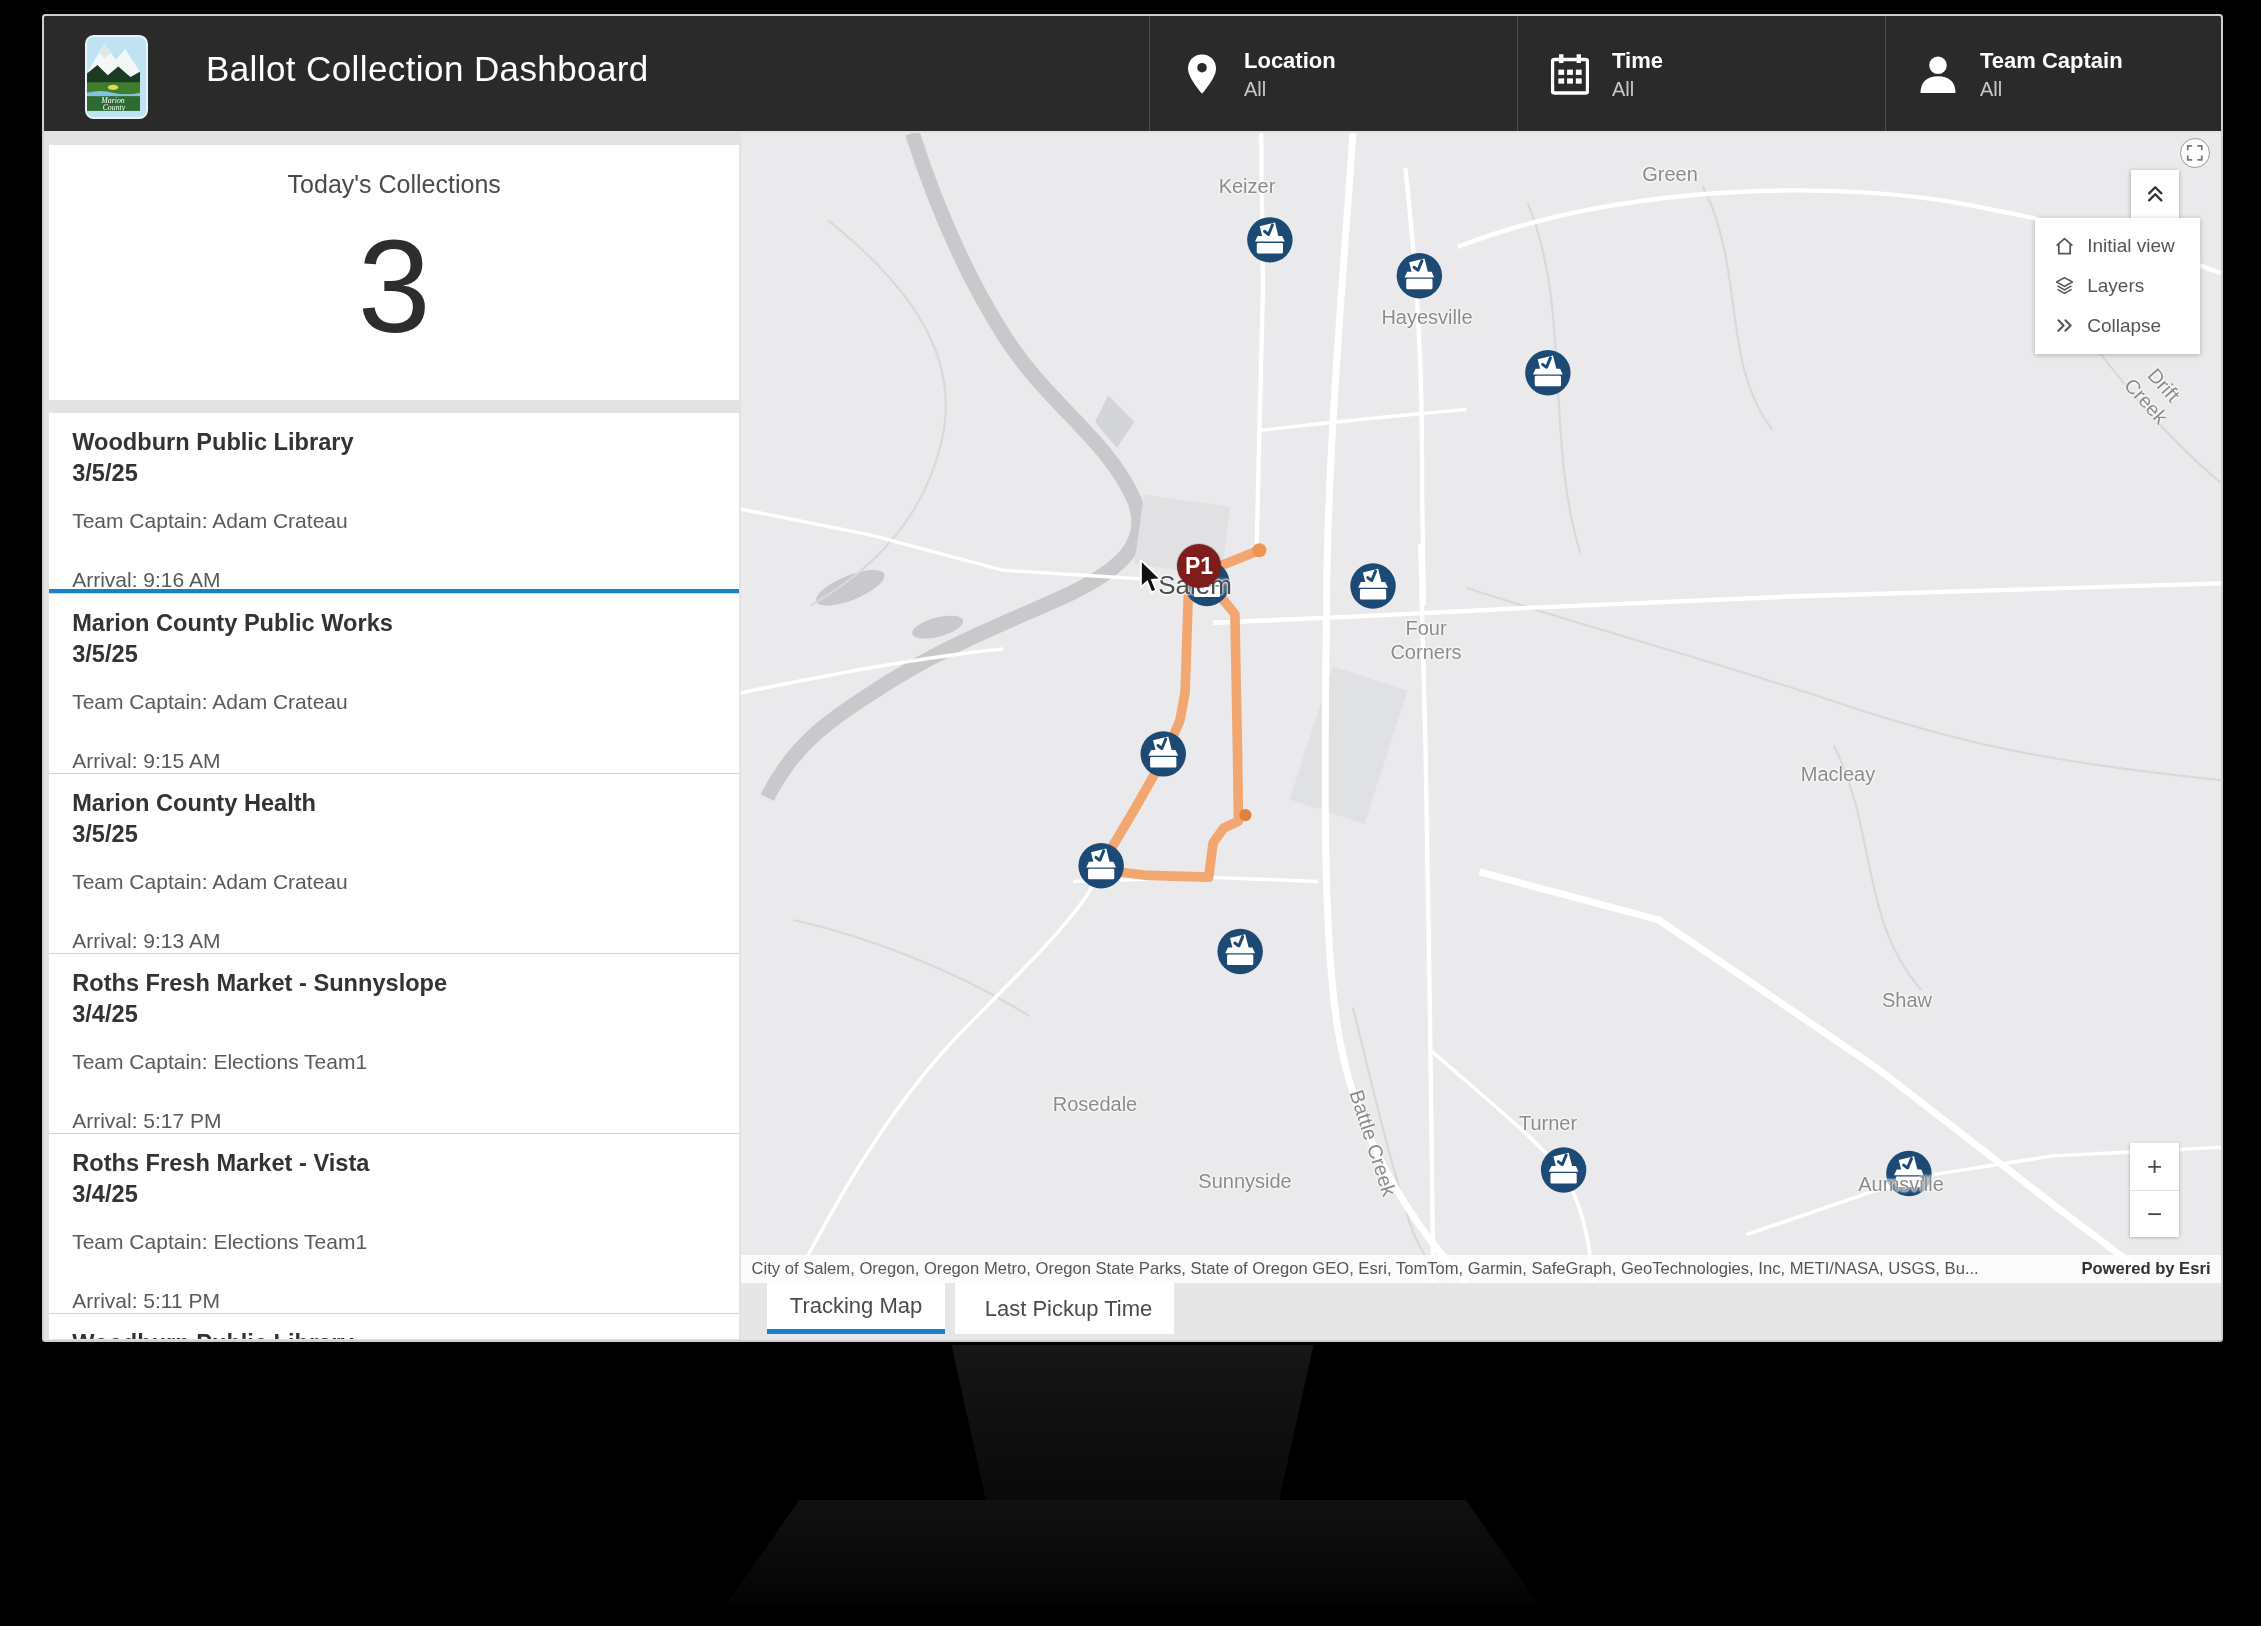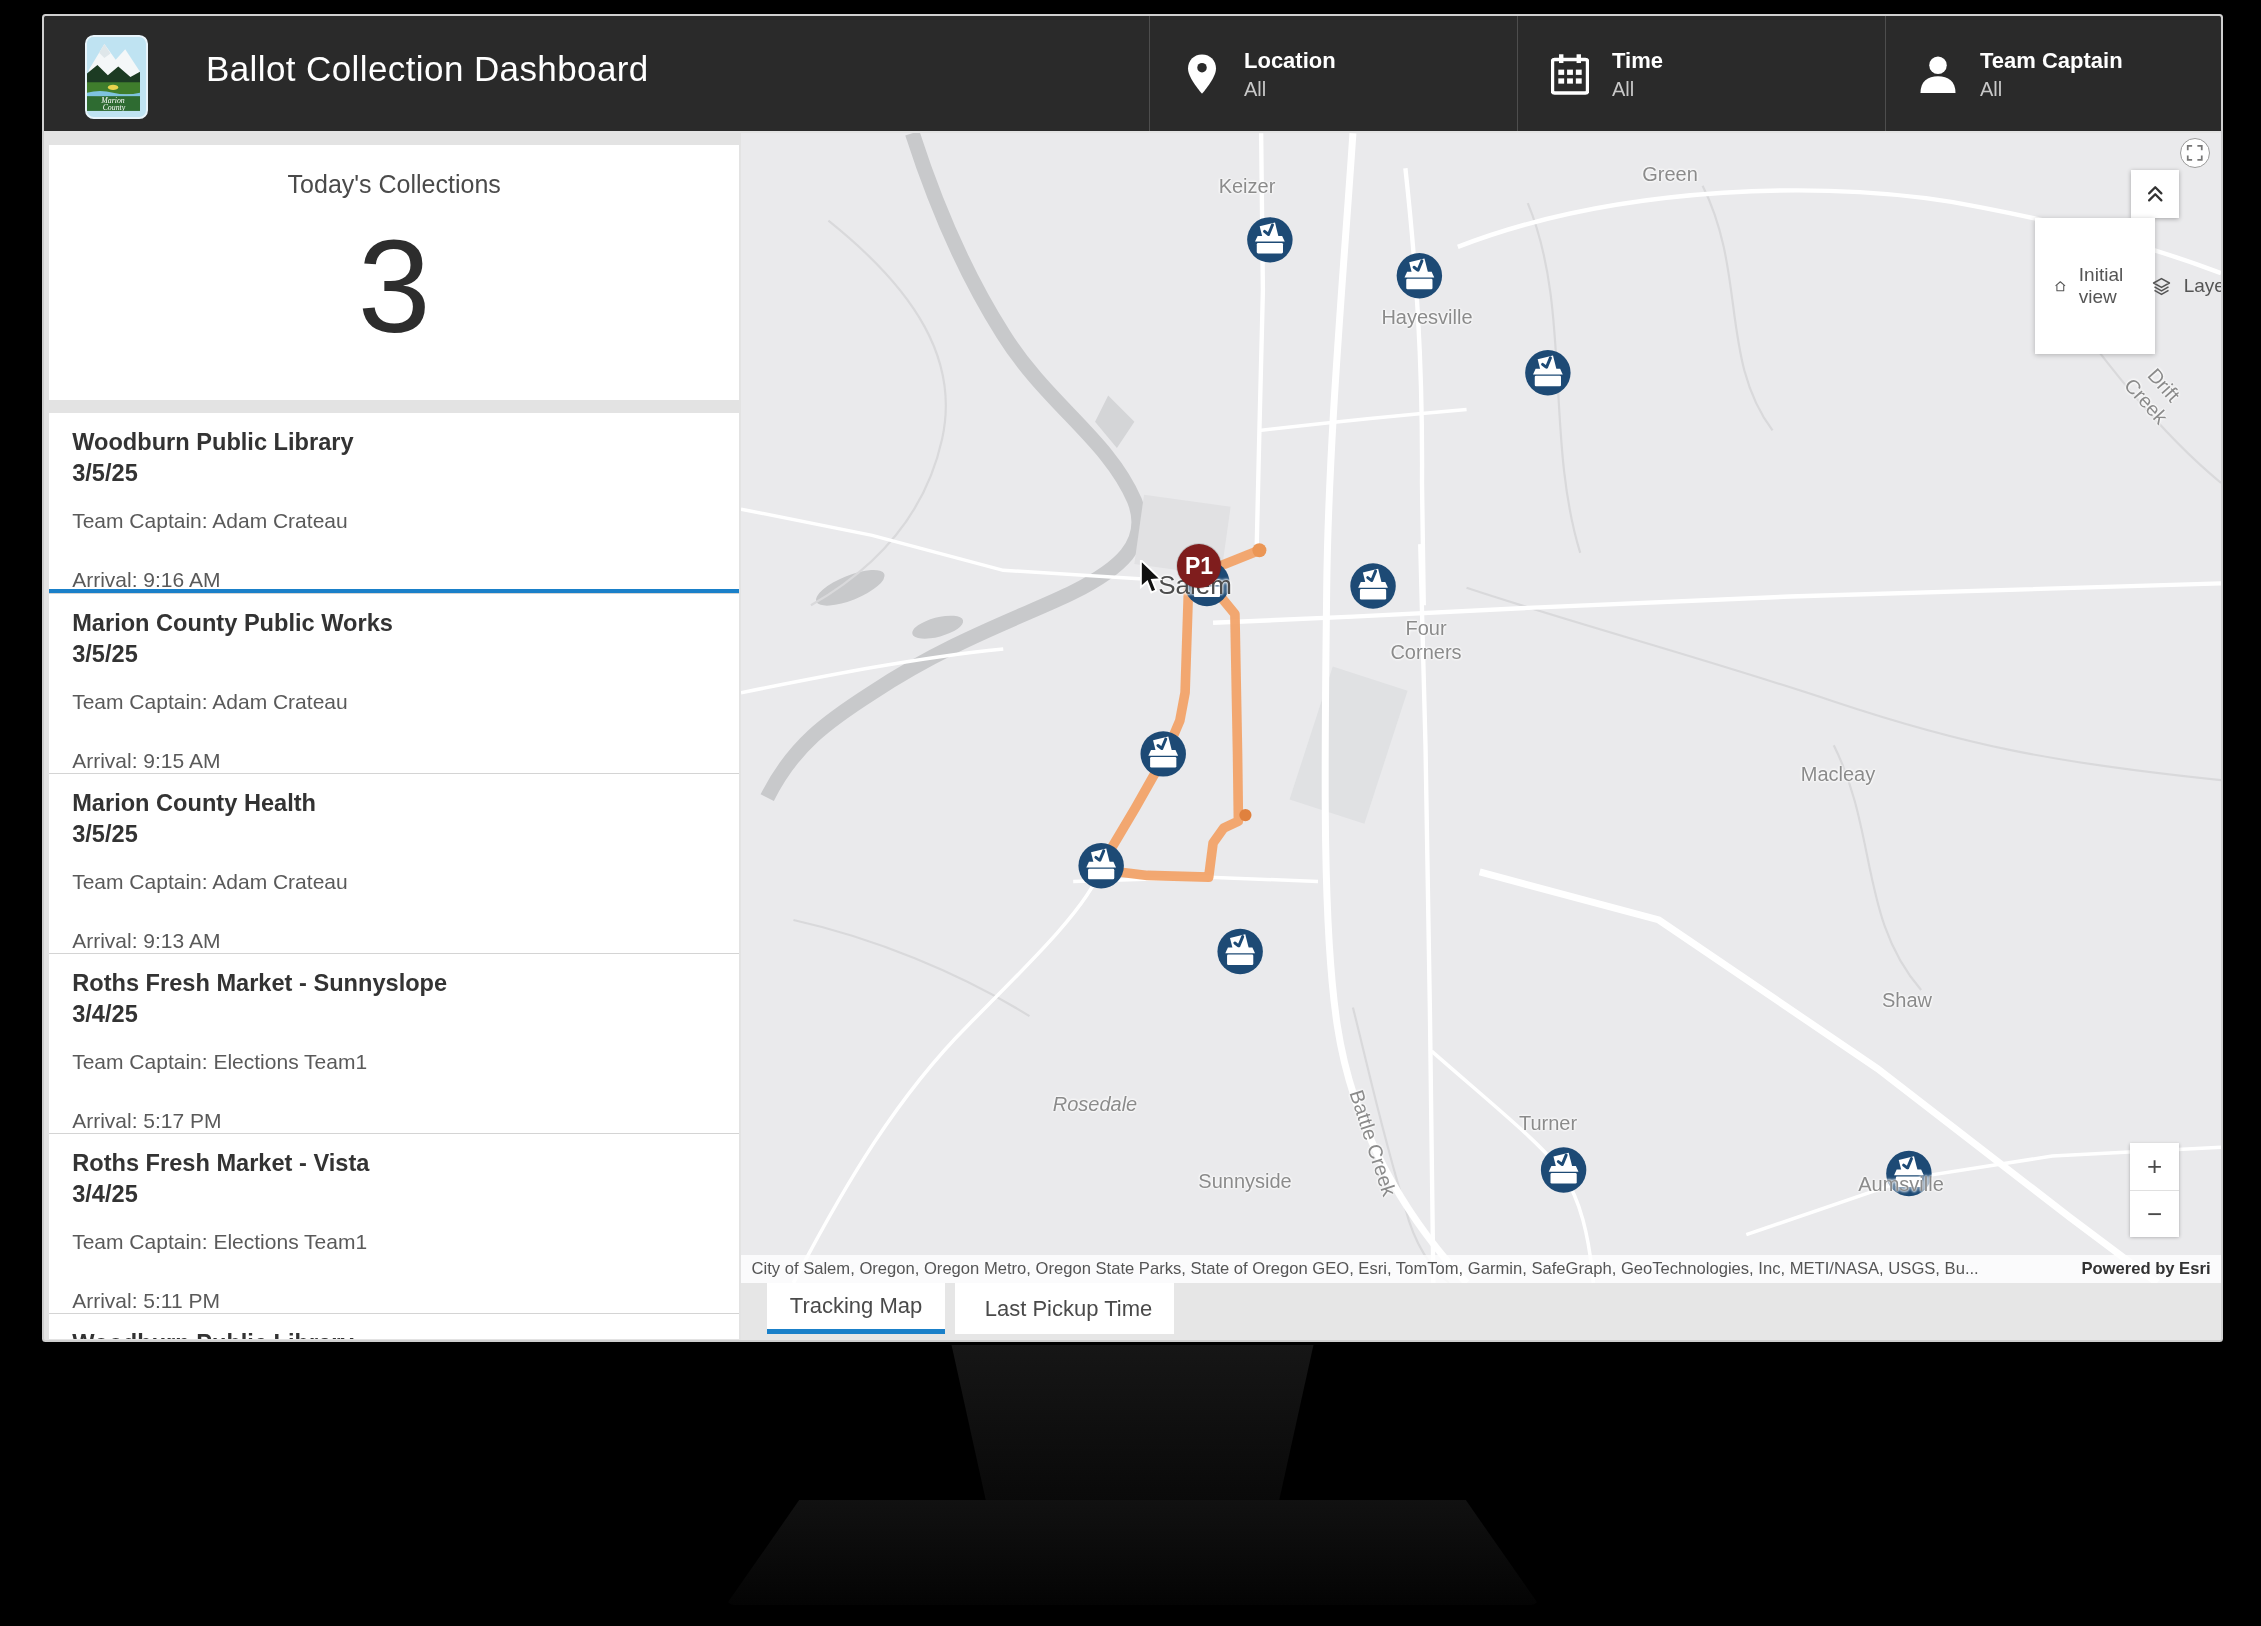--- a/index.html
+++ b/index.html
@@ -47,22 +47,22 @@
   .map-label.big{font-size:26px;color:#4c4c4c;}
   #p1-marker{position:absolute;left:458px;top:433px;width:44px;height:44px;transform:translate(-50%,-50%);
              background:#7f1d1d;border-radius:50%;color:#fff;font-size:23px;font-weight:700;
              display:flex;align-items:center;justify-content:center;box-shadow:0 0 0 0.9px rgba(0,0,0,.12);}
   
   #expand-btn{position:absolute;left:1439px;top:5.2px;width:30px;height:30px;border-radius:50%;
               background:#fff;border:1.7px solid #9a9a9a;box-sizing:border-box;
               display:flex;align-items:center;justify-content:center;}
   #collapse-btn{position:absolute;left:1390px;top:37px;width:48px;height:48px;background:#fff;
                 box-shadow:0 0.9px 4.4px rgba(0,0,0,.3);display:flex;align-items:center;justify-content:center;}
-  #map-menu{position:absolute;left:1294px;top:85px;width:120px;height:136px;background:#fff;
-            box-shadow:0 0.9px 5.2px rgba(0,0,0,.25);display:flex;flex-direction:row;justify-content:space-around;
+  #map-menu{position:absolute;left:1294px;top:85px;width:165px;height:136px;background:#fff;
+            box-shadow:0 0.9px 5.2px rgba(0,0,0,.25);display:flex;flex-direction:column;justify-content:space-around;
             padding:8.7px 0;box-sizing:border-box;}
   .menu-row{display:flex;align-items:center;padding-left:19px;}
   .menu-row svg{margin-right:12.2px;}
   .menu-label{font-size:19px;color:#555;}
   #zoom-ctrl{position:absolute;left:1389px;top:1010px;width:49px;box-shadow:0 0.9px 3.5px rgba(0,0,0,.3);}
   .zoom-btn{width:49px;height:47px;background:#fff;color:#4a4a4a;font-size:26px;line-height:47px;
             text-align:center;box-sizing:border-box;}
   #zoom-out-btn{border-top:0.9px solid #e0e0e0;}
   #attribution{position:absolute;left:0;bottom:0;width:1480px;height:28px;background:rgba(255,255,255,.82);
                display:flex;justify-content:space-between;align-items:center;padding:0 10.5px;box-sizing:border-box;text-align:center;}
@@ -269,21 +269,21 @@
       </svg>
 
       <div id="label-layer">
           <div class="map-label" style="left: 929px; top: 41px;">Green</div>
           <div class="map-label" style="left: 506px; top: 53px;">Keizer</div>
           <div class="map-label" style="left: 686px; top: 184px;">Hayesville</div>
           <div class="map-label" style="left: 685px; top: 507px;">Four
 Corners</div>
           <div class="map-label" style="left: 1097px; top: 641px;">Macleay</div>
           <div class="map-label" style="left: 1166px; top: 867px;">Shaw</div>
-          <div class="map-label" style="left: 354px; top: 971px; font-style: italic;">Rosedale</div>
+          <div class="map-label" style="left: 354px; top: 971px;">Rosedale</div>
           <div class="map-label" style="left: 504px; top: 1048px;">Sunnyside</div>
           <div class="map-label" style="left: 807px; top: 990px;">Turner</div>
           <div class="map-label" style="left: 1160px; top: 1051px;">Aumsville</div>
           <div class="map-label" style="left: 632px; top: 1010px; transform: translate(-50%, -50%) rotate(72deg);">Battle Creek</div>
           <div class="map-label" style="left: 1414px; top: 260px; transform: translate(-50%, -50%) rotate(48deg);">Drift Creek</div>
           <div class="map-label big" style="left: 454px; top: 453px;">Salem</div>
         </div>
 
       <div id="p1-marker">P1</div>
 

